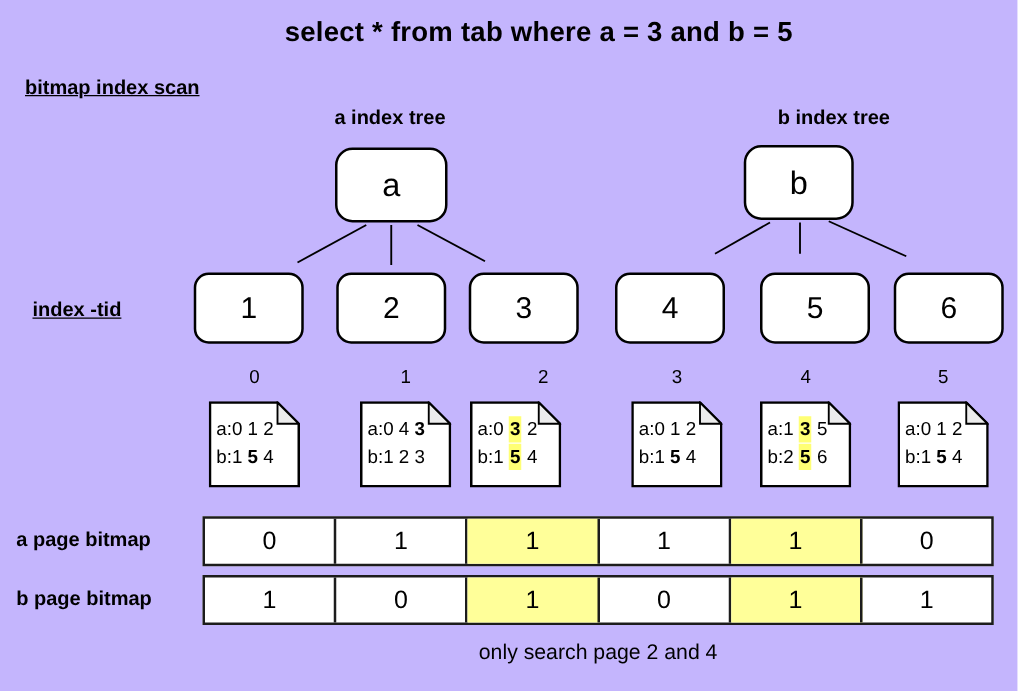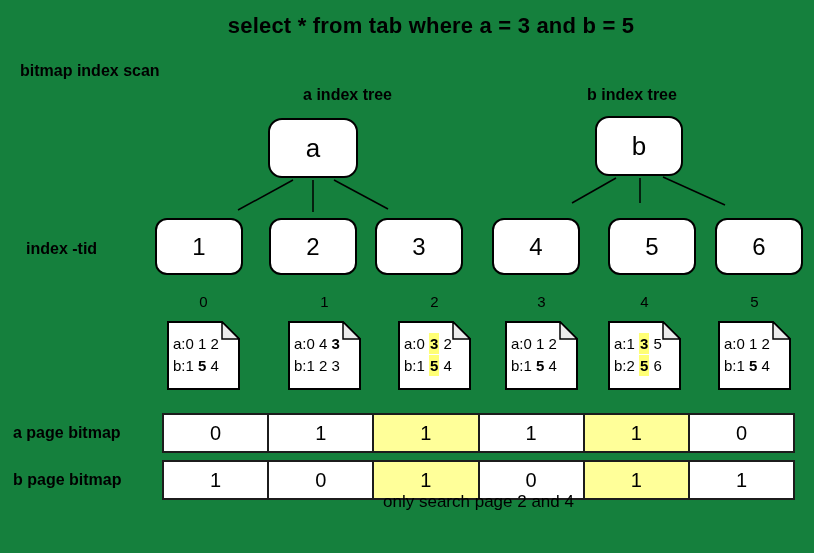--- a/index.html
+++ b/index.html
@@ -1,27 +1,27 @@
 <!DOCTYPE html>
 <html><head>
 <meta charset="utf-8">
 <style>
   html,body{margin:0;padding:0;background:#fff;}
   .canvas{
-    position:relative;width:814px;height:553px;background:#15803d;
+    position:relative;width:814px;height:553px;background:#c4b5fd;
     font-family:"Liberation Sans","DejaVu Sans",sans-serif;color:#000;
     overflow:hidden;
   }
   .abs{position:absolute;}
   .title{left:48px;top:13px;width:766px;text-align:center;font-size:22px;font-weight:bold;letter-spacing:0.2px;}
-  .side-label{font-weight:bold;font-size:16px;}
+  .side-label{font-weight:bold;font-size:16px;text-decoration:underline;}
   .scan-label{left:20px;top:62px;}
   .tree-label{width:160px;text-align:center;top:86px;font-weight:bold;font-size:16px;}
-  .tree-label-a{left:232px;text-align:right;}
-  .tree-label-b{left:552px;}
+  .tree-label-a{left:232px;}
+  .tree-label-b{left:552px;text-align:right;}
   .node{border:2px solid #000;background:#fff;display:flex;align-items:center;justify-content:center;box-sizing:border-box;}
   .root-node{width:90px;height:60px;border-radius:14px;font-size:26px;}
   .root-a{left:268px;top:118px;}
   .root-b{left:595px;top:116px;width:88px;}
   .leaf-node{width:88px;height:57px;border-radius:12px;font-size:24px;top:218px;}
   .index-tid{left:26px;top:240px;text-align:right;}
   .page-num{top:293px;width:73px;text-align:center;font-size:15px;}
   .doc{top:321px;width:73px;height:89px;}
   .doc svg{position:absolute;left:0;top:0;}
   .doc-lines{position:absolute;left:6px;top:12px;font-size:15px;line-height:22px;white-space:pre;}
@@ -29,21 +29,21 @@
   .seg-h{background:var(--dochl,#ffff75);padding:2px 1px;}
   .bitmap-row{left:162px;width:633px;height:40px;border:2px solid #1c1c1c;box-sizing:border-box;display:flex;background:#fff;}
   .row-a{top:413px;}
   .row-b{top:460px;}
   .bm-cell{flex:1;border-right:2px solid #1c1c1c;display:flex;align-items:center;justify-content:center;font-size:20px;box-sizing:border-box;}
   .bm-cell:last-child{border-right:none;}
   .bm-cell.hl{background:var(--cellhl,#ffff99);}
   .bm-label{left:13px;width:145px;height:40px;display:flex;align-items:center;font-weight:bold;font-size:16px;}
   .bm-label-a{top:413px;}
   .bm-label-b{top:460px;}
-  .footer{left:162px;top:492px;width:633px;text-align:center;font-size:17px;}
+  .footer{left:162px;top:512px;width:633px;text-align:center;font-size:17px;}
 </style>
 </head>
 <body>
 
 <div class="canvas" id="canvas" style="--cellhl: #ffff99; --dochl: #ffff75;">
 
   <div class="abs title">select * from tab where a = 3 and b = 5</div>
 
   <div class="abs side-label scan-label">bitmap index scan</div>
 
@@ -101,21 +101,21 @@
     </div>
     <div class="abs page-num" style="left: 288px;">1</div>
     <div class="abs doc" style="left: 288px;">
       <svg width="73" height="69" viewBox="0 0 73 69">
         <path d="M1,1 H55 L72,18 V68 H1 Z" fill="#ffffff" stroke="#000" stroke-width="2" stroke-linejoin="miter"></path>
         <path d="M55,1 V18 H72 Z" fill="#ececec" stroke="#000" stroke-width="1.5"></path>
       </svg>
       <div class="doc-lines"><div><span>a:0 4 </span><span class="seg-b">3</span></div><div><span>b:1 2 3</span></div></div>
     </div>
     <div class="abs page-num" style="left: 398px;">2</div>
-    <div class="abs doc" style="left: 398px;">
+    <div class="abs doc" style="left: 376px;">
       <svg width="73" height="69" viewBox="0 0 73 69">
         <path d="M1,1 H55 L72,18 V68 H1 Z" fill="#ffffff" stroke="#000" stroke-width="2" stroke-linejoin="miter"></path>
         <path d="M55,1 V18 H72 Z" fill="#ececec" stroke="#000" stroke-width="1.5"></path>
       </svg>
       <div class="doc-lines"><div><span>a:0 </span><span class="seg-b seg-h">3</span><span> 2</span></div><div><span>b:1 </span><span class="seg-b seg-h">5</span><span> 4</span></div></div>
     </div>
     <div class="abs page-num" style="left: 505px;">3</div>
     <div class="abs doc" style="left: 505px;">
       <svg width="73" height="69" viewBox="0 0 73 69">
         <path d="M1,1 H55 L72,18 V68 H1 Z" fill="#ffffff" stroke="#000" stroke-width="2" stroke-linejoin="miter"></path>

